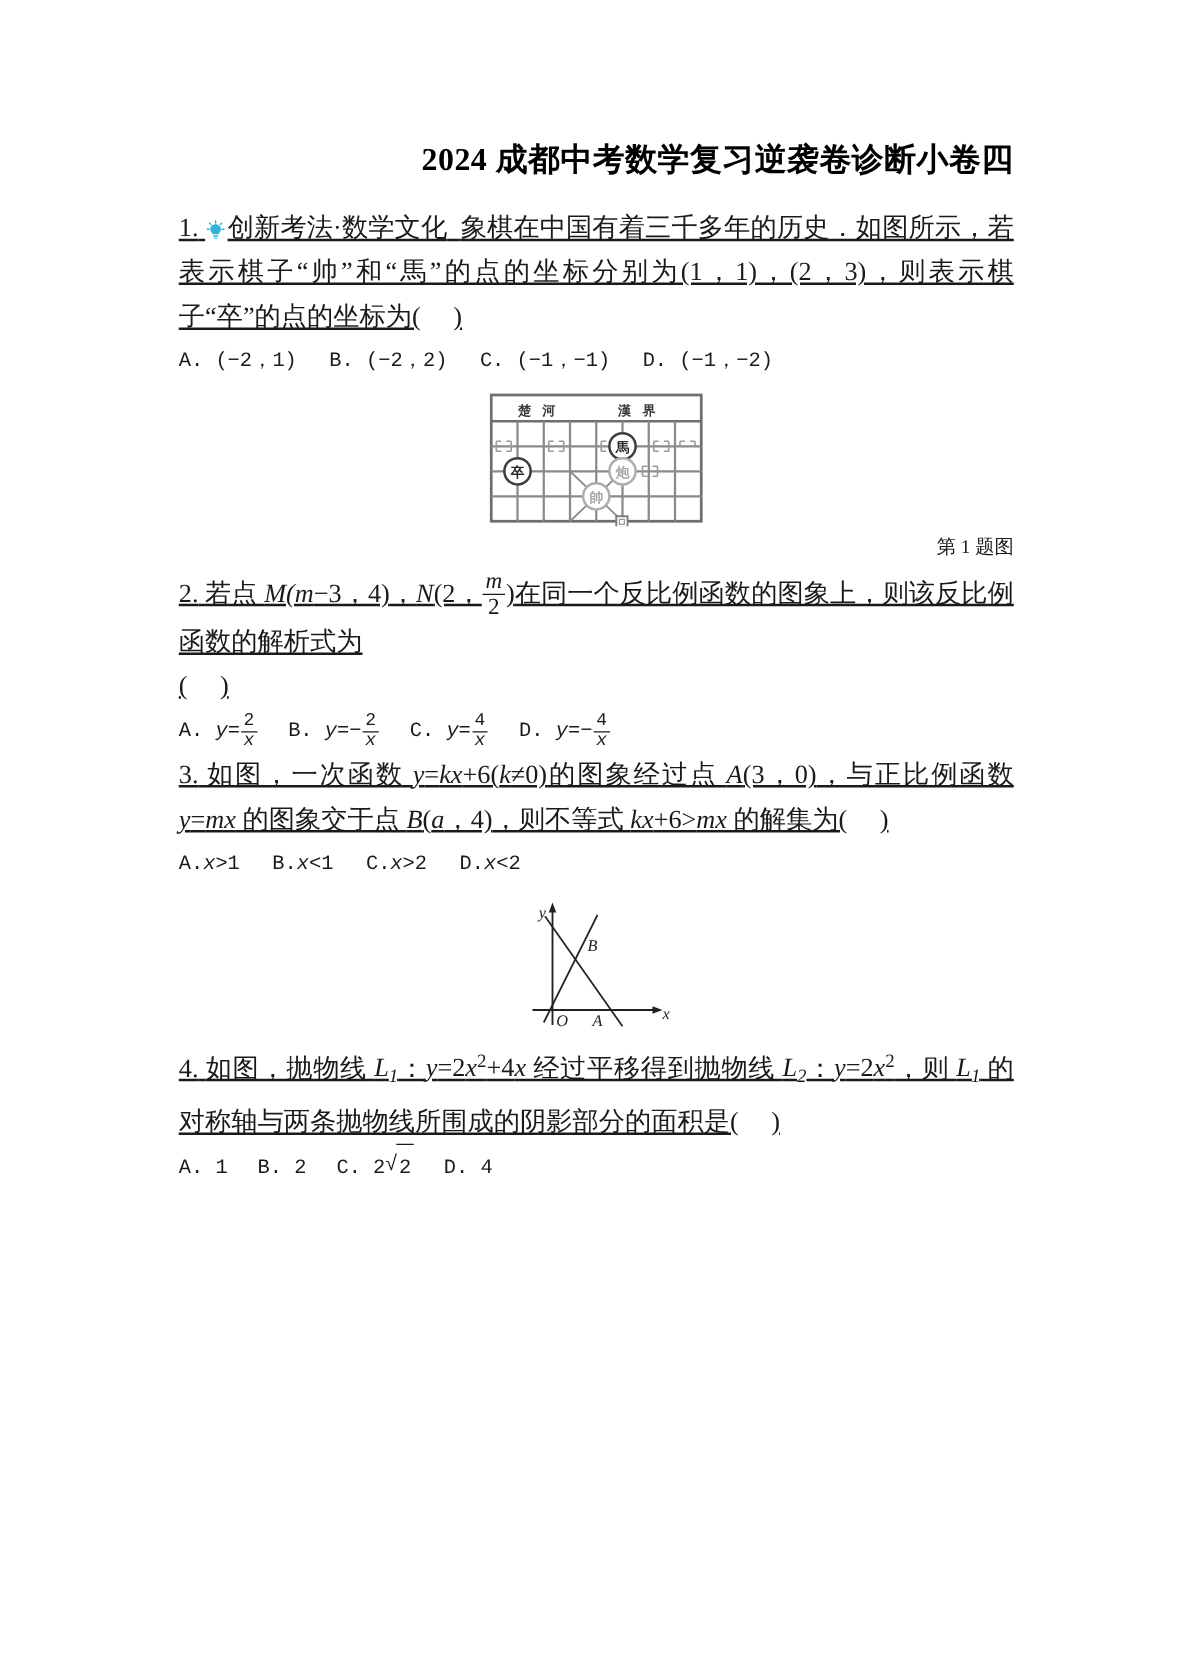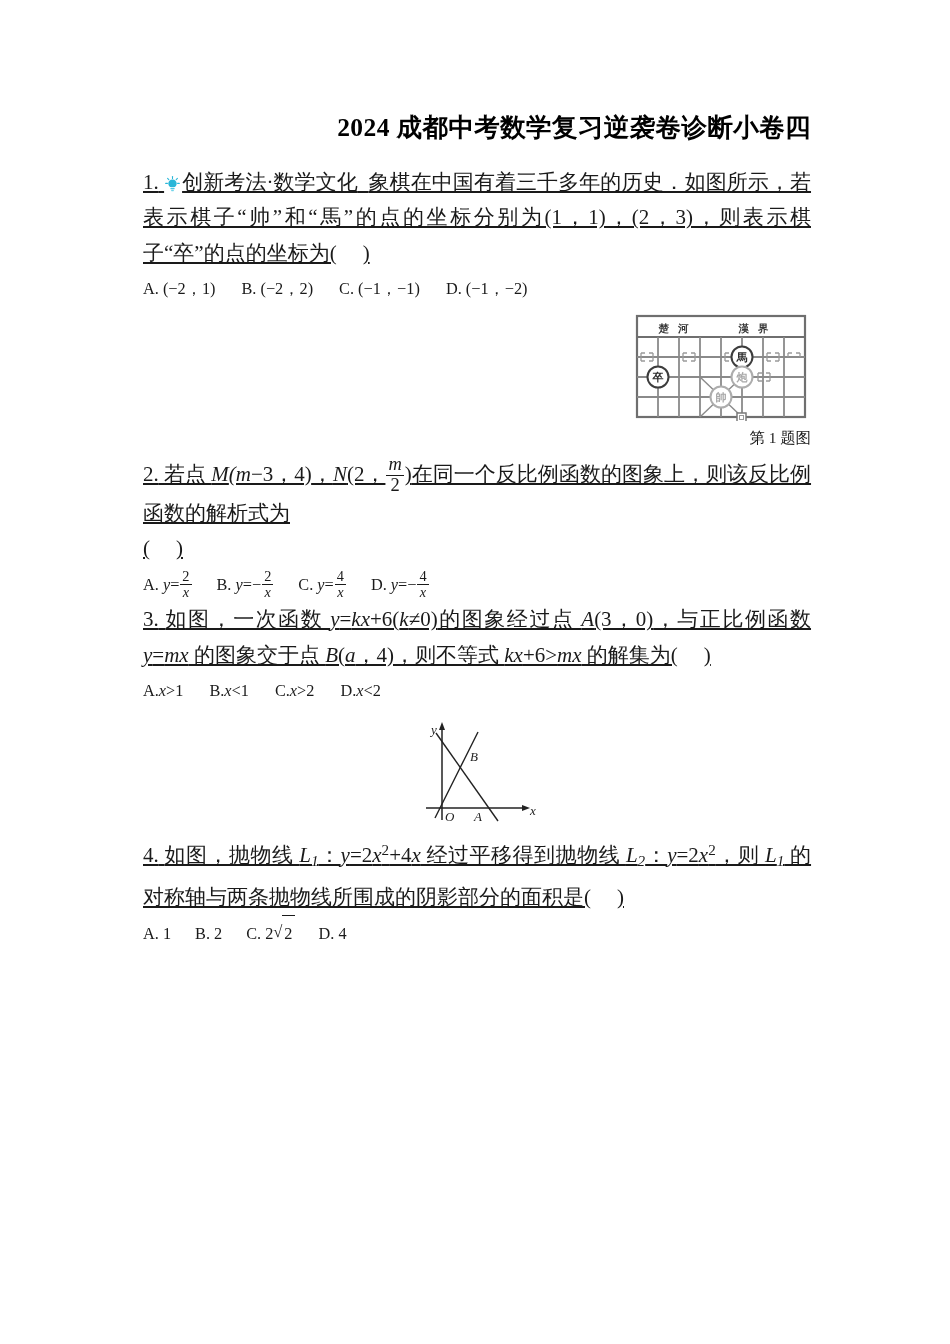--- a/index.html
+++ b/index.html
@@ -61,20 +61,21 @@
     margin: 0;
     text-align: justify;
     text-justify: inter-ideograph;
     text-decoration: underline;
   }
   .opts {
     font-size: 16.3px;
     line-height: 35.5px;
     margin: 0;
     white-space: nowrap;
+    font-family: Liberation Mono, monospace;
   }
   .opts .opt { display: inline-block; }
   .gap-a { display: inline-block; width: 26px; }
   .gap-b { display: inline-block; width: 24px; }
 
   
   i.v { font-style: italic; font-family: "Liberation Serif", serif; }
   .mi { font-style: italic; }
   .sub { font-size: 0.72em; vertical-align: -0.28em; font-style: italic;}
   .sup { font-size: 0.72em; vertical-align: 0.48em; }
@@ -112,21 +113,21 @@
   
   .figure-block { text-align: center; margin: 6px 0 0 0; }
   .fig-caption {
     font-size: 15.4px;
     text-align: right;
     line-height: 34px;
     margin: 0;
   }
 
   
-  .chessboard-wrap { display: flex; justify-content: flex-end; margin-top: 6px; }
+  .chessboard-wrap { display: flex; justify-content: center; margin-top: 6px; }
 
   
   .graph-wrap { display: flex; justify-content: center; margin-top: 4px; }
 </style>
 </head>
 <body>
 
 <div class="page">
  <div class="content">
 

